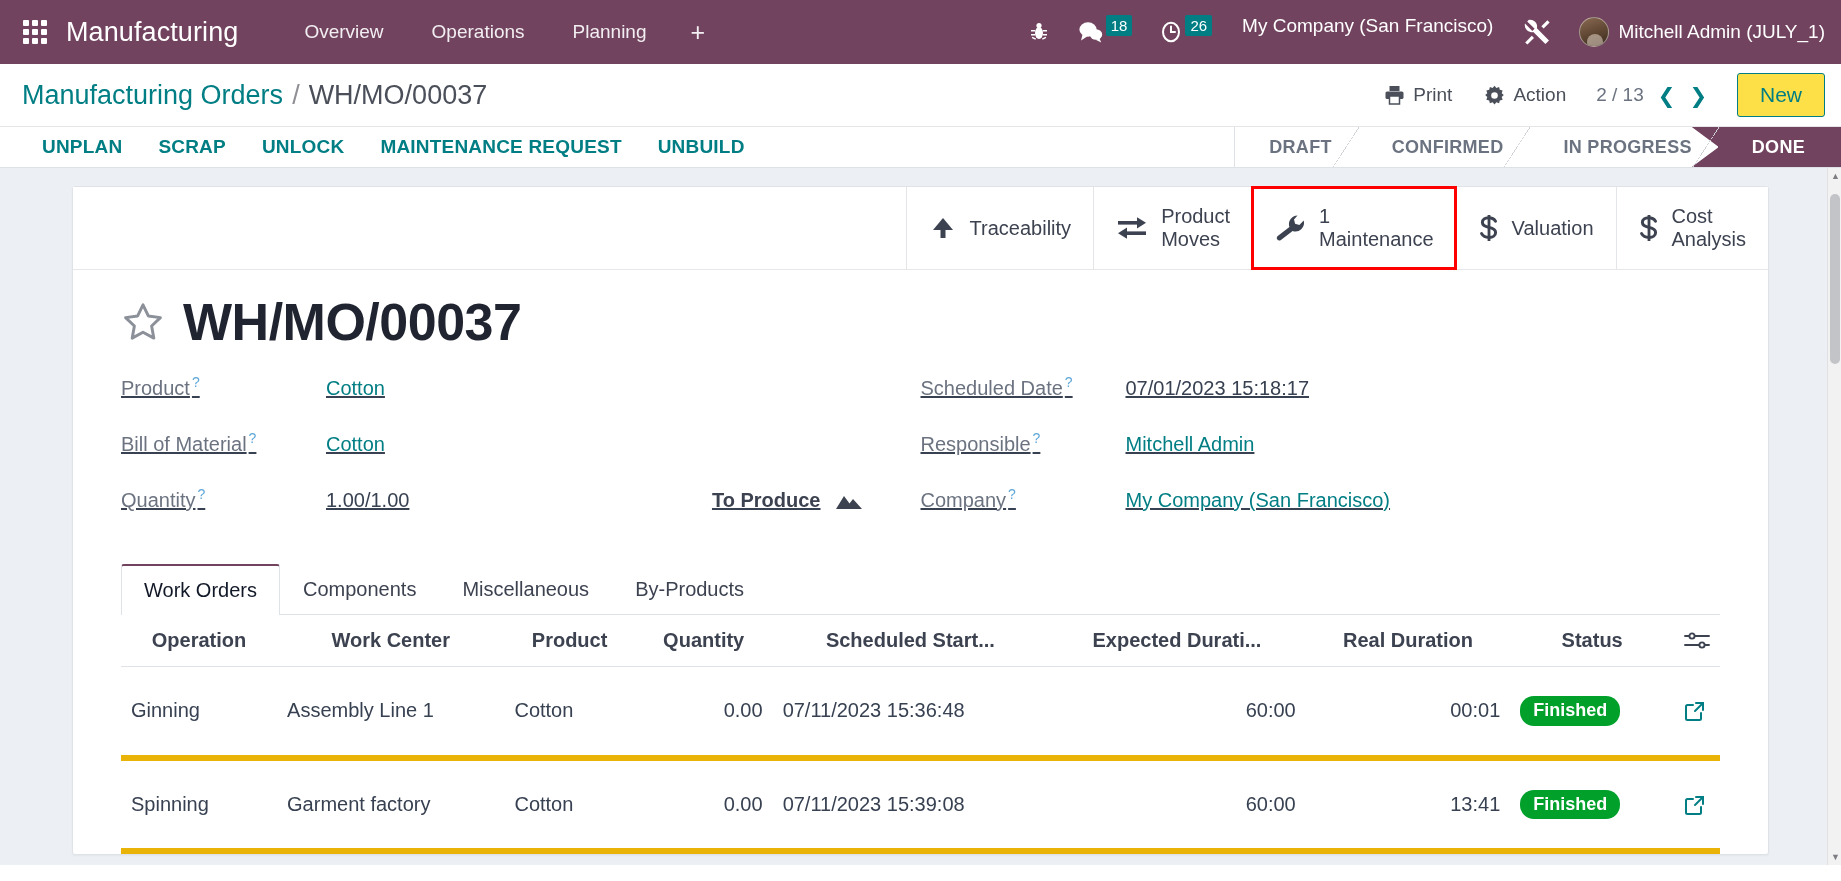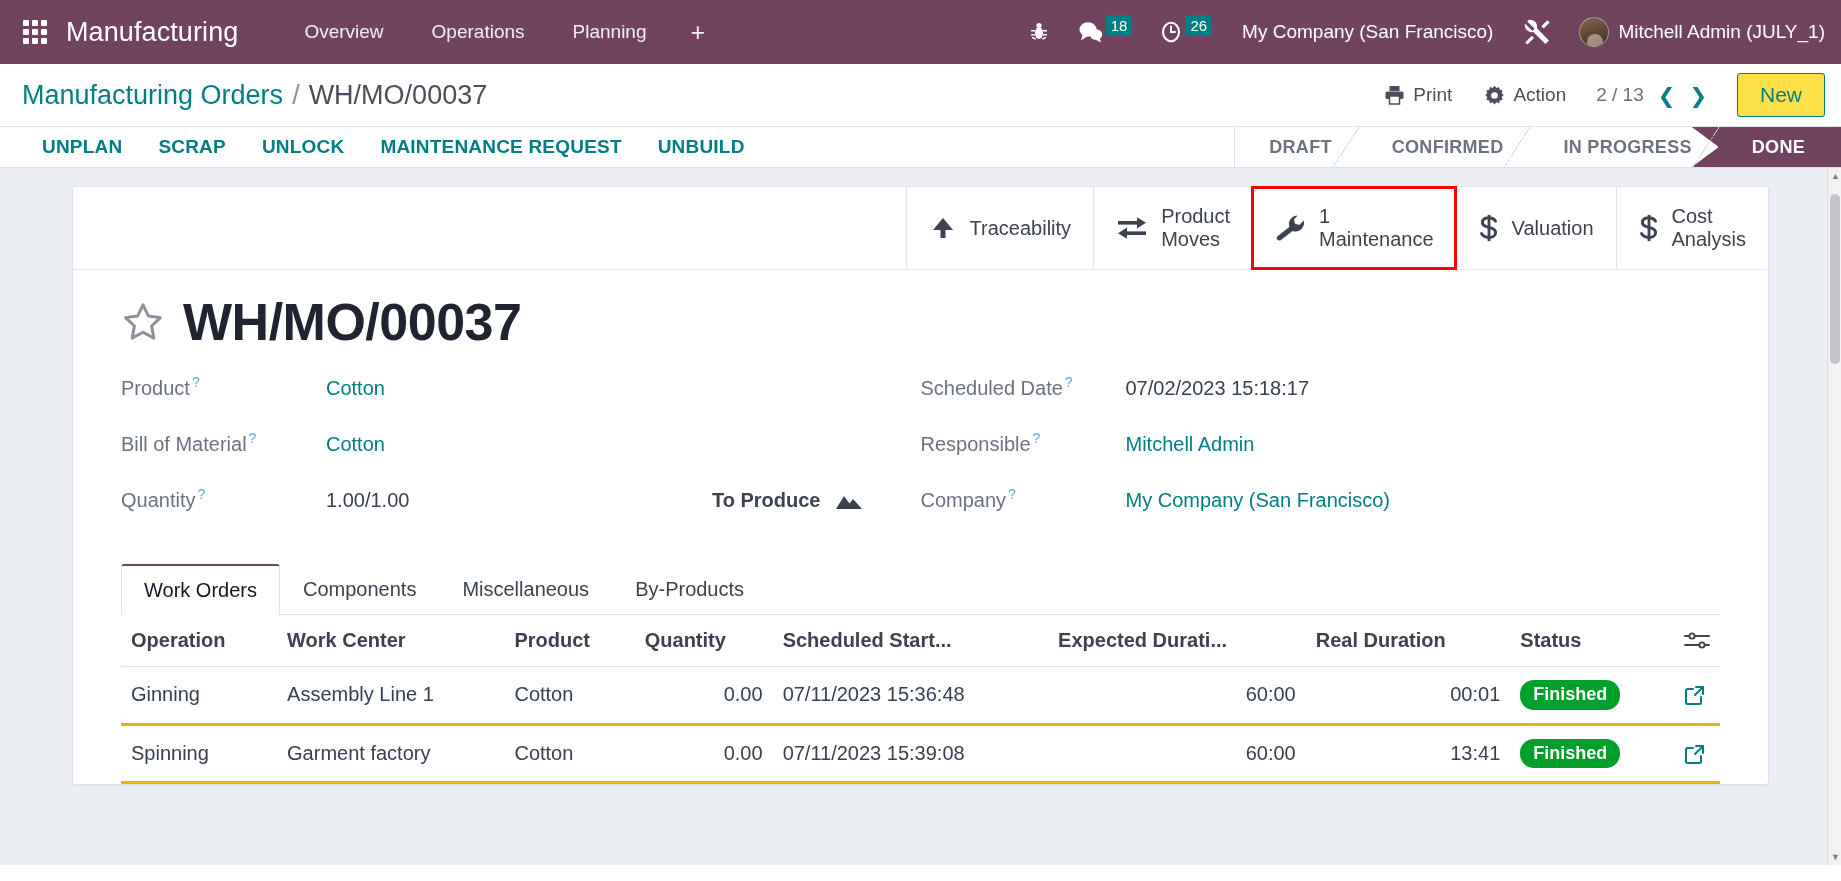--- a/index.html
+++ b/index.html
@@ -18,21 +18,21 @@
     display:flex; align-items:center;
     color:#ffffff; position:relative;
   }
   .apps-grid { margin-left:14px; width:42px; display:flex; justify-content:center; }
   .grid-ico { display:grid; grid-template-columns:repeat(3,6px); grid-template-rows:repeat(3,6px); gap:3px; }
   .grid-ico i { background:#ffffff; display:block; width:6px; height:6px; border-radius:1px; }
   .brand { font-size:27px; font-weight:400; margin-left:10px; letter-spacing:.1px; color:#fff; }
   .navlinks { display:flex; align-items:center; margin-left:42px; gap:0px; }
   .navlink { font-size:19px; color:#f2eef1; padding:8px 24px; text-decoration:none; }
   .navplus { font-size:25px; color:#f2eef1; padding:4px 20px; line-height:1; }
-  .nav-right { margin-left:auto; display:flex; align-items:center; padding-right:16px; gap:0; }
+  .nav-right { margin-left:auto; display:flex; padding-right:16px; gap:0; }
   .nr-item { display:flex; align-items:center; padding:0 14px; position:relative; }
   .badge-count {
     background:#017e84; color:#fff; font-size:15px; line-height:1;
     padding:3px 5px; border-radius:2px; margin-left:2px; margin-bottom:14px;
     font-weight:400;
   }
   .company-name { font-size:19px; color:#fff; padding:0 16px; white-space:nowrap; }
   .avatar {
     width:30px; height:30px; border-radius:50%;
     background:linear-gradient(160deg,#8a6a52 0%,#5d4532 55%,#3a2b1e 100%);
@@ -114,21 +114,21 @@
   .sb-count { font-size:20px; color:#3c4250; }
   .sb.highlight { outline:3px solid #ff0000; outline-offset:-2px; position:relative; z-index:3; }
 
   
   .form-body { padding:26px 48px 0 48px; }
   .title-row { display:flex; align-items:center; gap:18px; margin-bottom:26px; }
   .star { width:44px; height:44px; }
   .rec-title { font-size:52px; font-weight:700; color:#1f2430; letter-spacing:-.5px; line-height:1; }
   .fields { display:flex; gap:0; }
   .fcol { width:50%; }
-  .frow { display:flex; align-items:baseline; min-height:56px; }
+  .frow { display:flex; align-items:baseline; min-height:56px;text-decoration:underline; }
   .flabel {
     width:205px; font-size:20px; color:#6b7280; font-weight:400; flex:none;
   }
   .q { color:#5fa7d8; font-size:14px; vertical-align:super; margin-left:2px; }
   .fval { font-size:20px; color:#374151; }
   .fval.link { color:#017e84; cursor:pointer; }
   .toproduce { margin-left:auto; display:flex; align-items:center; gap:14px; padding-right:58px; }
   .tp-label { font-size:20px; font-weight:700; color:#3c4250; }
 
   
@@ -140,26 +140,26 @@
     background:transparent;
   }
   .tab.active {
     background:#fff; border-color:#dfe2e6; border-top:2px solid #71435f;
     color:#111827; border-radius:3px 3px 0 0;
   }
 
   
   table.wo { width:100%; border-collapse:collapse; margin-top:0; }
   table.wo th {
-    font-size:20px; font-weight:700; color:#3c4250; text-align:left;
+    font-size:20px; font-weight:700; color:#3c4250; text-align:center;
     padding:14px 10px; border-bottom:1px solid #dfe2e6; white-space:nowrap;
   }
   table.wo td {
-    font-size:20px; color:#374151; padding:13px 10px;
-    border-bottom:3px solid #eab308; white-space:nowrap;
+    font-size:20px; color:#374151; padding:29px 10px;
+    border-bottom:6px solid #eab308; white-space:nowrap;
   }
   .num { text-align:right; }
   .badge-fin {
     display:inline-block; background:#00a02b; color:#fff; font-size:18px;
     font-weight:700; padding:4px 13px 5px; border-radius:14px; line-height:1.15;
   }
   .ext { color:#017e84; cursor:pointer; }
   .opt-col { width:46px; text-align:center; }
 
   
@@ -408,21 +408,21 @@
                   <path d="M1 20 L9 7 L14.5 14.5 L18 10 L27 20 Z"></path>
                 </svg>
               </span>
             </span>
           </div>
         </div>
 
         <div class="fcol">
           <div class="frow">
             <span class="flabel"><span>Scheduled Date</span><span class="q">?</span></span>
-            <span class="fval">07/02/2023 15:18:17</span>
+            <span class="fval">07/01/2023 15:18:17</span>
           </div>
           <div class="frow">
             <span class="flabel"><span>Responsible</span><span class="q">?</span></span>
             <span class="fval link">Mitchell Admin</span>
           </div>
           <div class="frow">
             <span class="flabel"><span>Company</span><span class="q">?</span></span>
             <span class="fval link">My Company (San Francisco)</span>
           </div>
         </div>

